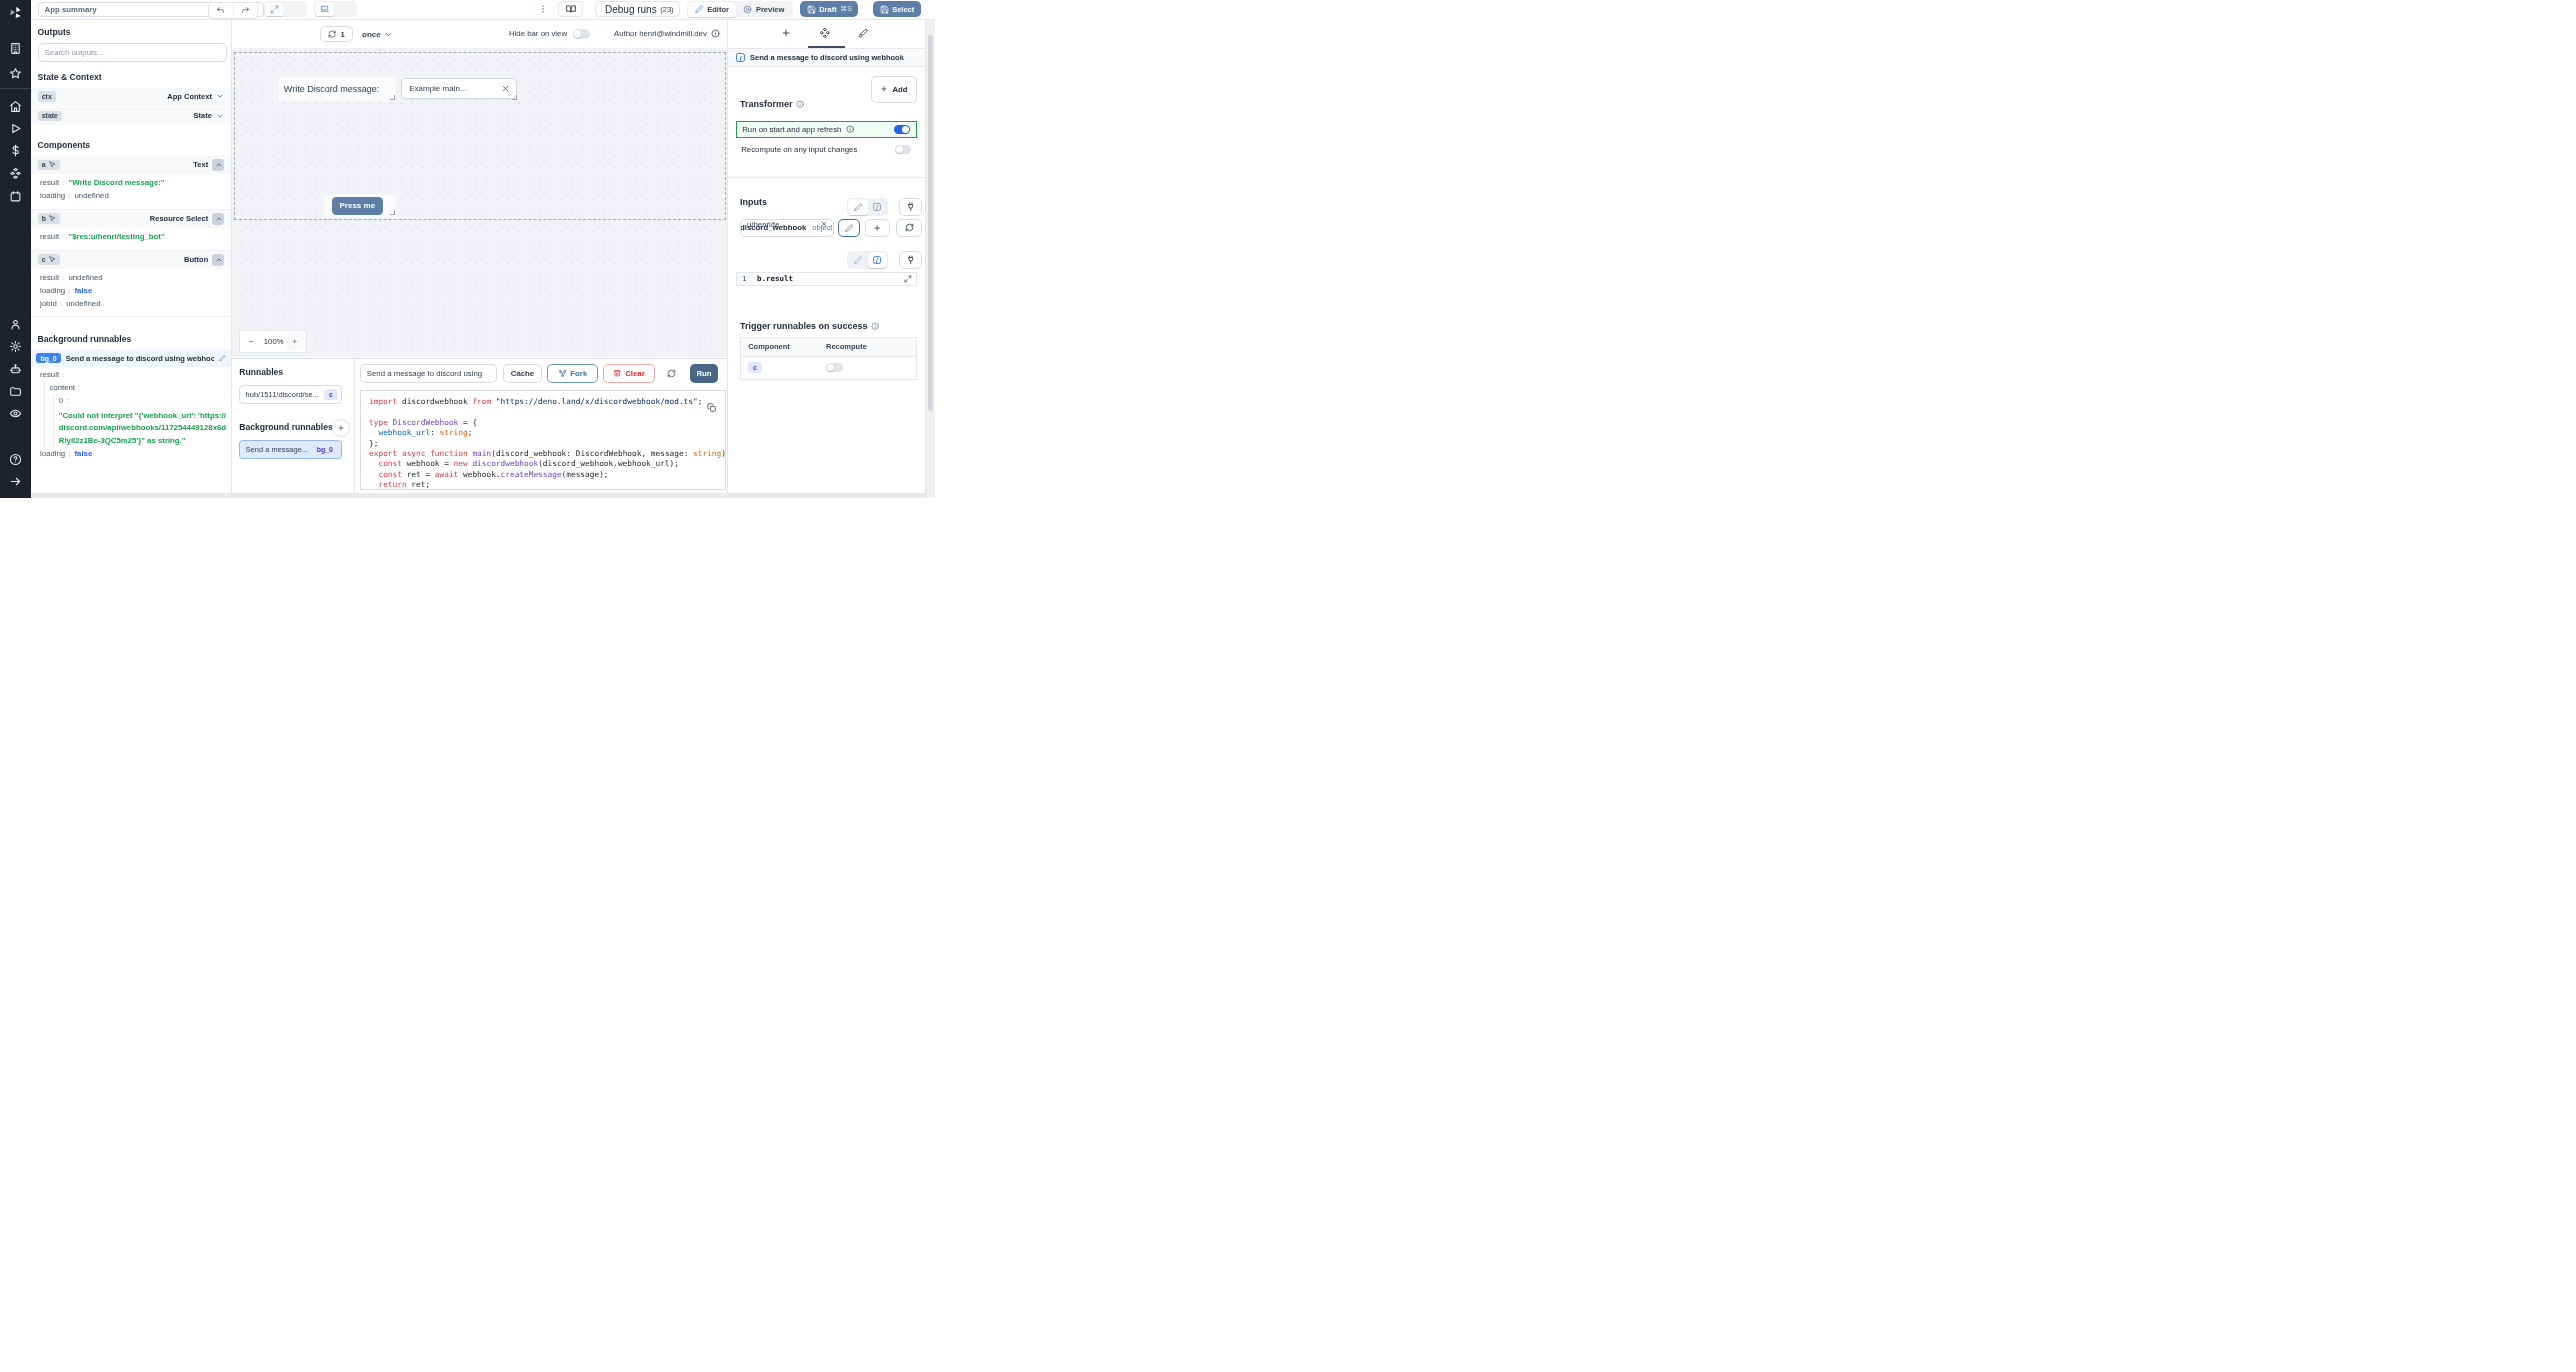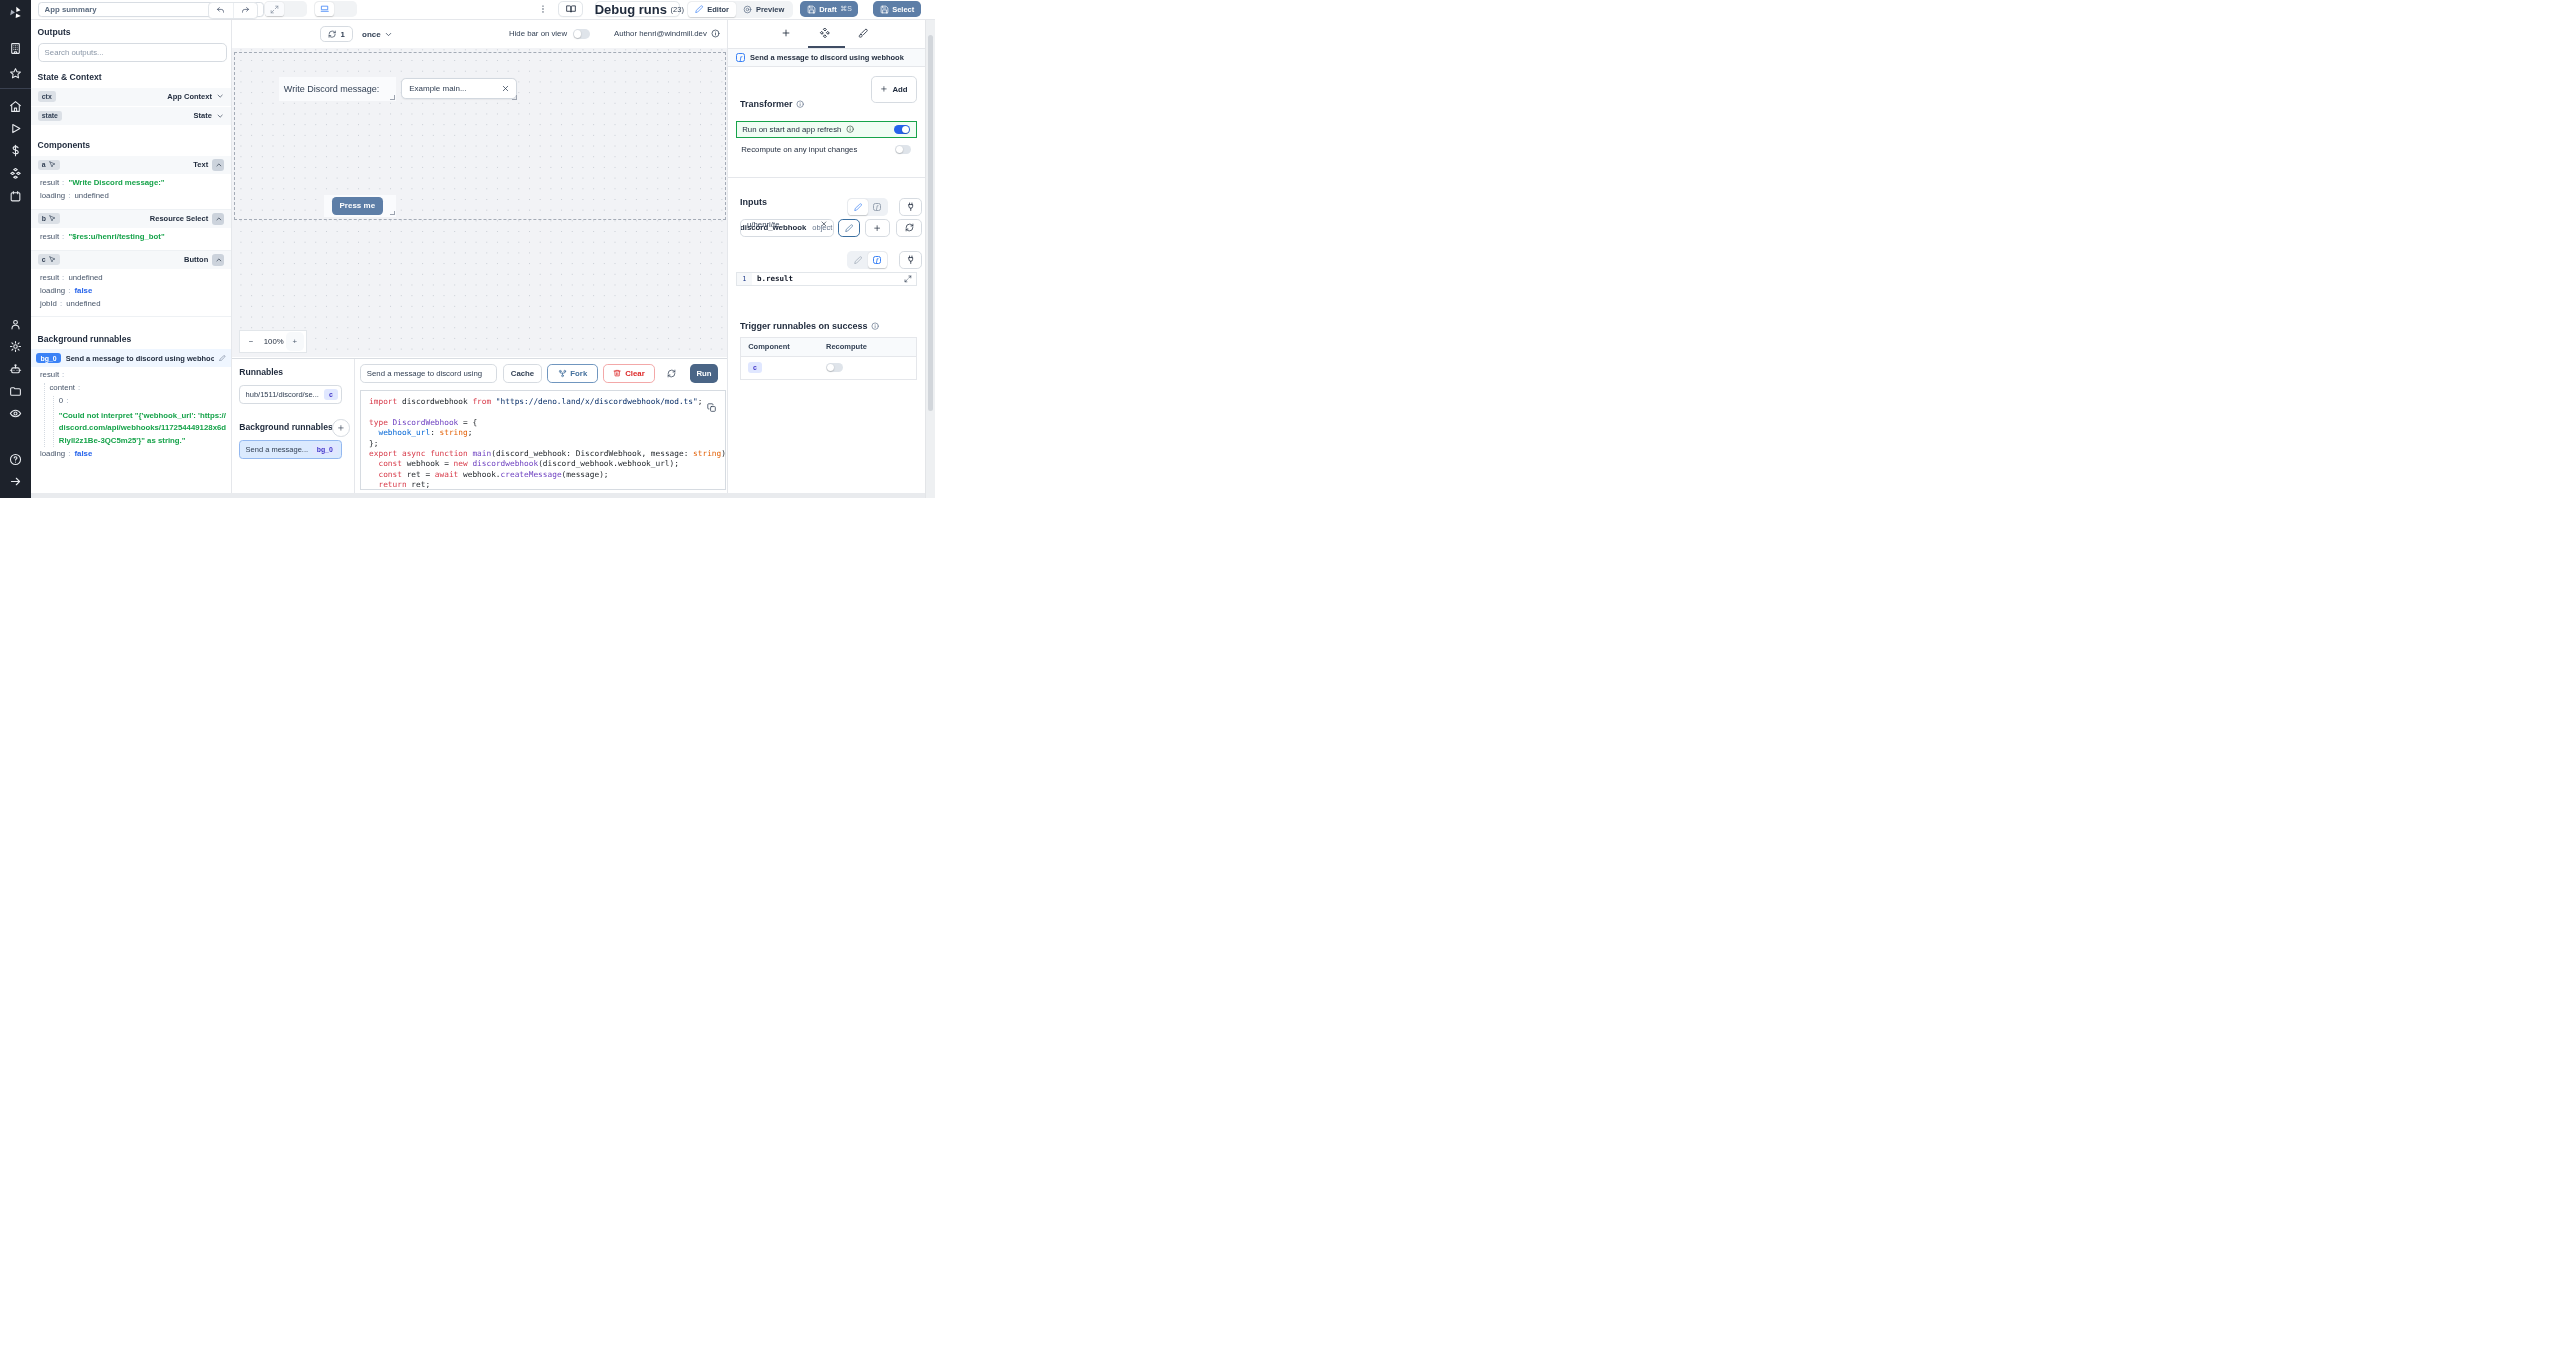--- a/index.html
+++ b/index.html
@@ -20,21 +20,21 @@
             padding:0 6px;font-size:7.8px;color:#5b6b7f;font-weight:600;font-family:inherit;background:#fff;box-shadow:0 0.6px 0.6px rgba(0,0,0,.03)}
   .btn-pair{position:absolute;left:177px;top:1.8px;width:48px;height:15px;border:0.6px solid #e2e6ea;border-radius:4.2px;
             display:flex;background:#fff;box-shadow:0 0.6px 0.6px rgba(0,0,0,.04)}
   .btn-pair>div{flex:1;display:flex;align-items:center;justify-content:center;color:#44516a}
   .btn-pair>div:first-child{border-right:0.6px solid #eceff2}
   .pill{position:absolute;top:1.2px;height:16px;background:#f1f3f5;border-radius:4.8px;display:flex;align-items:center;padding:1.2px;box-sizing:border-box}
   .pill .cell{width:19px;height:13.7px;display:flex;align-items:center;justify-content:center;border-radius:3.6px;color:#8a94a3}
   .pill .cell.on{background:#fff;box-shadow:0 0.6px 1.2px rgba(0,0,0,.18);color:#3b82f6}
   .icbtn{position:absolute;top:1.2px;height:16px;border:0.6px solid #e2e6ea;border-radius:4.8px;background:#fff;
          display:flex;align-items:center;justify-content:center;gap:3.6px;padding:0 6px;box-sizing:border-box;box-shadow:0 0.6px 0.6px rgba(0,0,0,.04)}
-  .icbtn .lbl{font-weight:700;color:#1e293b;font-size:13px;white-space:nowrap}
+  .icbtn .lbl{font-weight:400;color:#1e293b;font-size:10px;white-space:nowrap}
   .icbtn .cnt{color:#334155;font-size:7.5px;font-weight:400}
   .seg2{position:absolute;left:656px;top:0.6px;height:17.3px;background:#f1f3f5;border-radius:4.8px;display:flex;padding:1.2px;box-sizing:border-box}
   .seg2 .opt{display:flex;align-items:center;gap:3.6px;padding:0 7.2px;border-radius:3.6px;font-size:7.5px;font-weight:700;color:#334155}
   .seg2 .opt.on{background:#fff;box-shadow:0 0.6px 1.2px rgba(0,0,0,.15)}
   .steelbtn{position:absolute;top:1.2px;height:16px;background:#5d7ea7;border-radius:4.8px;color:#fff;display:flex;
             align-items:center;gap:3.6px;padding:0 6.6px;box-sizing:border-box;font-size:7.5px;font-weight:700}
   .steelbtn .sc{font-weight:400;color:rgba(255,255,255,.8);font-size:6.9px}
 
   
   #outputs{position:absolute;left:31px;top:19.7px;width:201px;height:473px;background:#fff;border-right:0.6px solid #e5e7eb;box-sizing:border-box;overflow:hidden}

